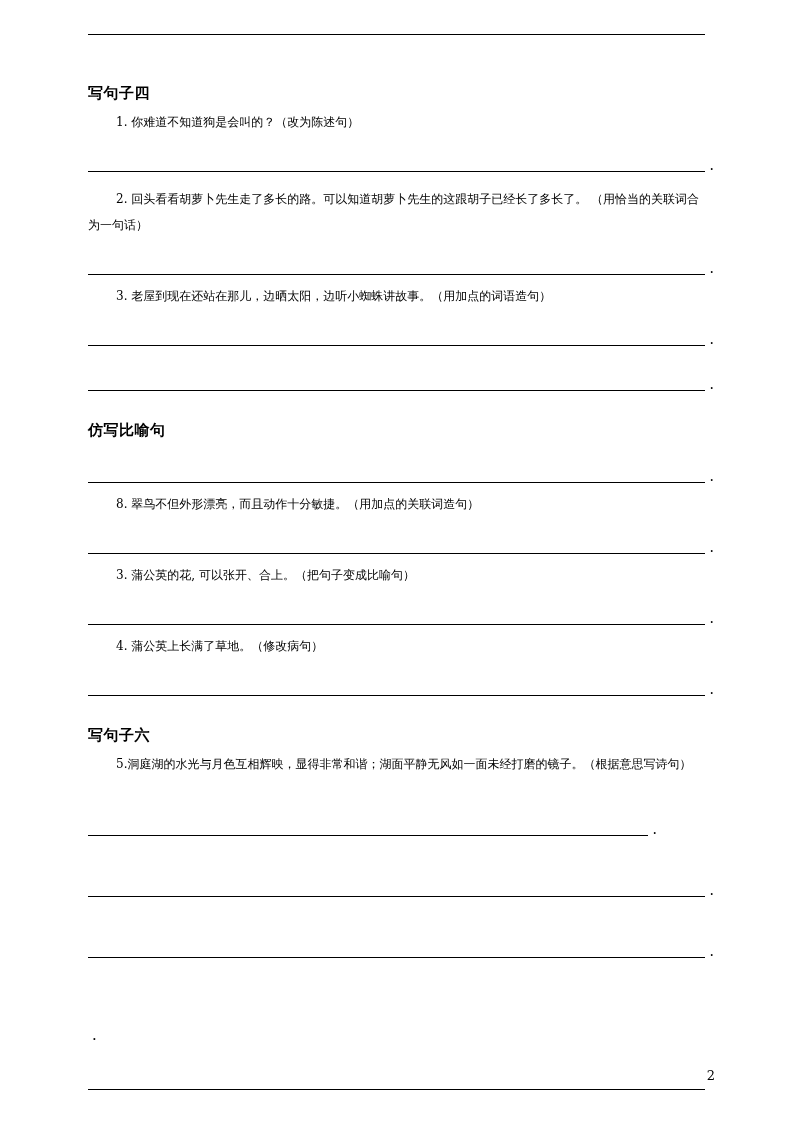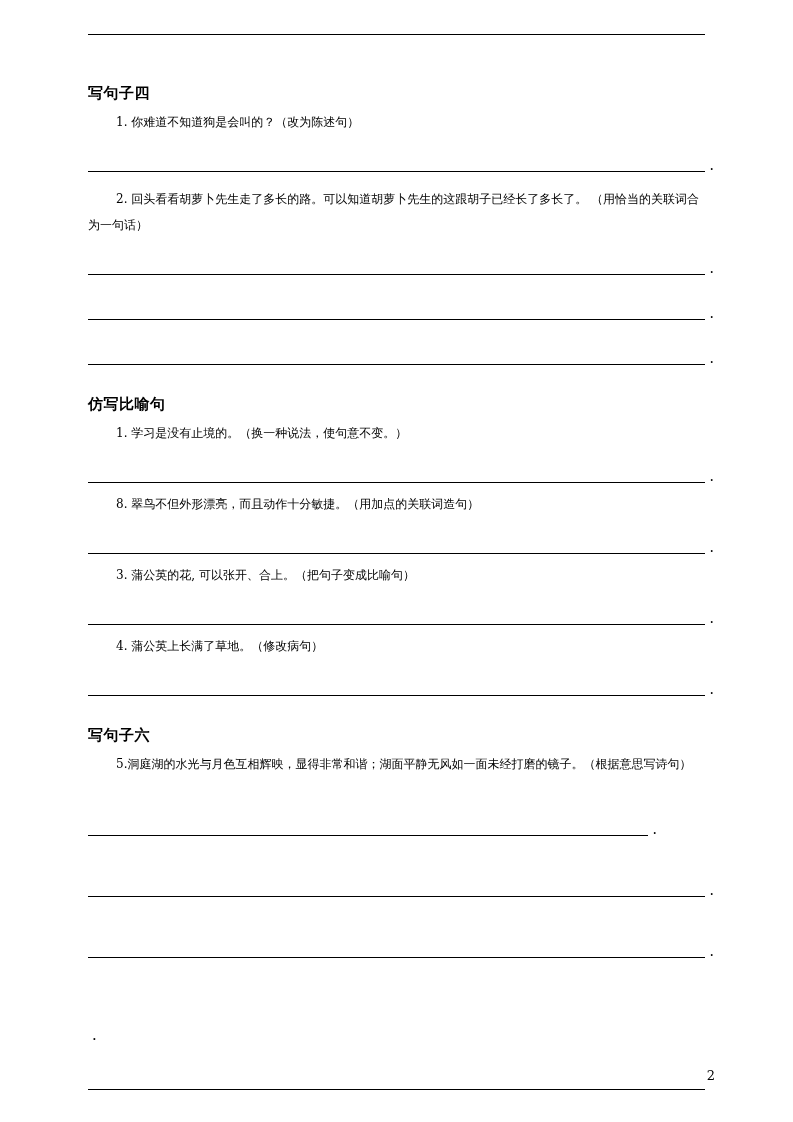--- a/index.html
+++ b/index.html
@@ -124,20 +124,21 @@
         <p class="q-text">2. 回头看看胡萝卜先生走了多长的路。可以知道胡萝卜先生的这跟胡子已经长了多长了。 （用恰当的关联词合为一句话）</p>
         <div class="gap-8"></div>
         <div class="answer-line">
             <span class="end-dot">·</span>
           </div>
       </div>
 
       <div class="gap-8"></div>
 
       <div class="item">
+        <p class="q-text">3. 老屋到现在还站在那儿，边晒太阳，边听小蜘蛛讲故事。（用加点的词语造句）</p>
         <div class="gap-8"></div>
         <div class="answer-line">
             <span class="end-dot">·</span>
           </div>
       </div>
 
       <div class="gap-8"></div>
 
       <div class="item">
         <div class="gap-8"></div>
@@ -146,21 +147,20 @@
           </div>
       </div>
     </div>
 
     <div class="gap-30"></div>
 
     <div class="section">
       <div class="section-title">仿写比喻句</div>
 
       <div class="item">
-        <p class="q-text">1. 学习是没有止境的。（换一种说法，使句意不变。）</p>
         <div class="gap-8"></div>
         <div class="answer-line">
             <span class="end-dot">·</span>
           </div>
       </div>
 
       <div class="gap-8"></div>
 
       <div class="item">
         <p class="q-text">8. 翠鸟不但外形漂亮，而且动作十分敏捷。（用加点的关联词造句）</p>

